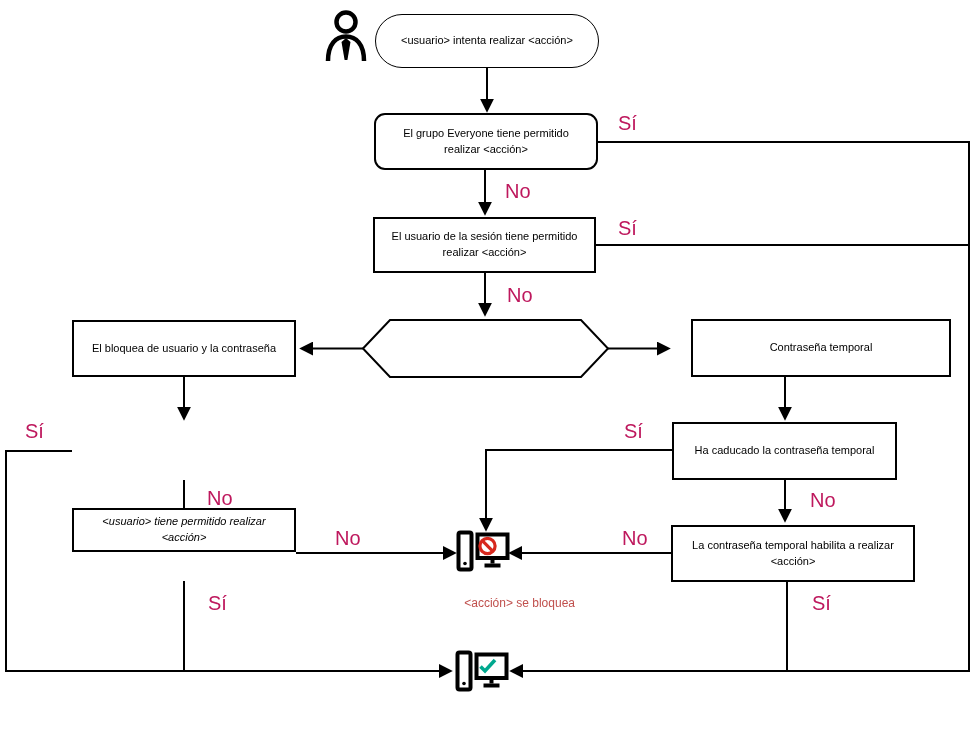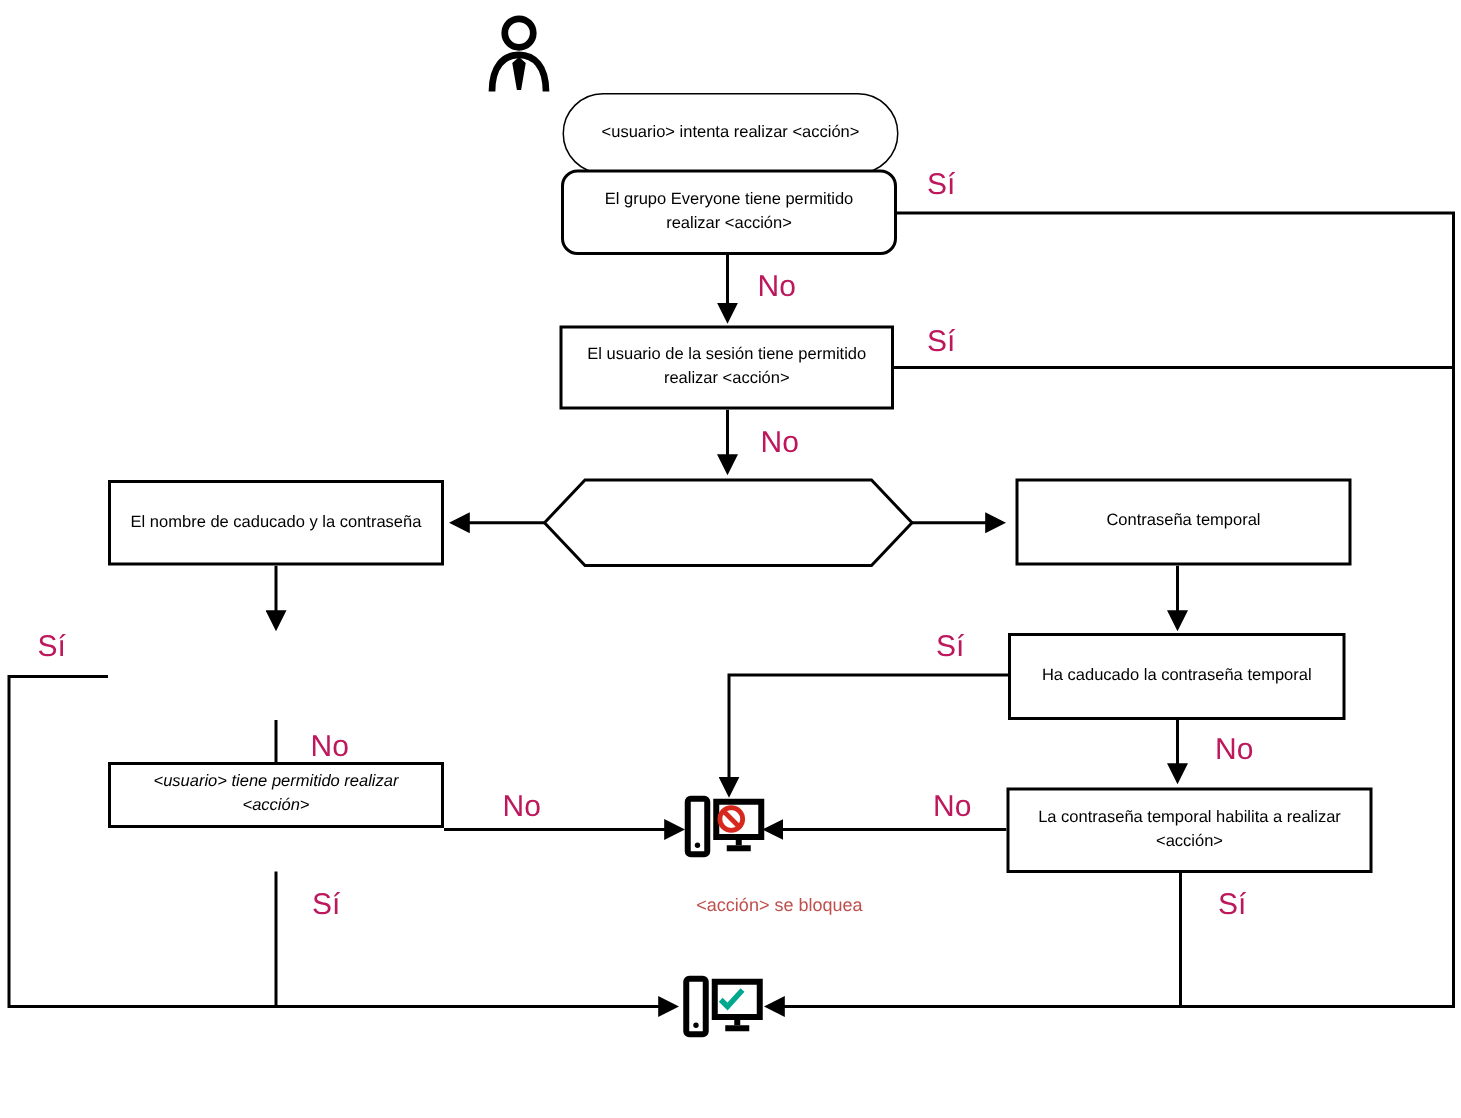--- a/index.html
+++ b/index.html
@@ -13,21 +13,21 @@
   body{font-family:"Liberation Sans", sans-serif;}
   .canvas{position:relative;width:974px;height:745px;background:#fff;overflow:hidden;}
   svg.layer{position:absolute;left:0;top:0;}
   .edge{stroke:var(--line);stroke-width:2;fill:none;}
   .hex{fill:#ffffff;stroke:var(--line);stroke-width:2;}
   .node{
     position:absolute;border:2px solid #000;background:#fff;
     display:flex;align-items:center;justify-content:center;text-align:center;
     font-size:11px;line-height:1.45;color:#000;padding:4px 12px;box-sizing:border-box;
   }
-  .pill{border-radius:28px;border-width:1.5px;margin-top:48px;}
+  .pill{border-radius:28px;border-width:1.5px;}
   .hex-text{
     position:absolute;display:flex;align-items:center;justify-content:center;text-align:center;
     font-size:11px;line-height:1.45;color:#000;
   }
   .edge-label{position:absolute;font-size:20px;color:#be185d;}
   .caption{position:absolute;font-size:12px;text-align:right;}
   .caption-blocked{color:var(--blocked-caption);}
   .caption-allowed{color:var(--allowed-caption);}
   .person-stroke{stroke:#000;stroke-width:4.5;fill:none;}
   .pc-stroke{stroke:#000;stroke-width:4;fill:#fff;}
@@ -35,21 +35,21 @@
   .prohibition{stroke:var(--prohibition-icon);stroke-width:3.2;fill:none;}
   .check{stroke:var(--check-icon);stroke-width:3.6;fill:none;}
 
   
   #n-start{left:375px;top:14px;width:224px;height:54px;}
   #n-everyone{left:374px;top:113px;width:224px;height:57px;border-radius:11px;}
   #n-session{left:373px;top:217px;width:223px;height:56px;}
   #n-unamepass{left:72px;top:320px;width:224px;height:57px;}
   #n-kladmin{left:72px;top:423px;width:224px;height:57px;}
   #n-userallowed{left:72px;top:508px;width:224px;height:44px;font-style:italic;}
-  #n-temppass{left:677px;top:319px;width:224px;height:58px;}
+  #n-temppass{left:691px;top:319px;width:260px;height:58px;}
   #n-expired{left:672px;top:422px;width:225px;height:58px;}
   #n-enables{left:671px;top:525px;width:244px;height:57px;}
   #hex-text{left:375px;top:324px;width:221px;height:48px;}
 
   
   #l-everyone-yes{left:618px;top:112px;}
   #l-everyone-no{left:505px;top:180px;}
   #l-session-yes{left:618px;top:217px;}
   #l-session-no{left:507px;top:284px;}
   #l-kladmin-yes{left:25px;top:420px;}
@@ -114,21 +114,21 @@
   <div id="n-everyone" class="node">
     <span>El grupo Everyone tiene permitido realizar &lt;acción&gt;</span>
   </div>
 
   <div id="n-session" class="node">
     <span>El usuario de la sesión tiene permitido realizar &lt;acción&gt;</span>
   </div>
 
 
   <div id="n-unamepass" class="node">
-    <span>El nombre de caducado y la contraseña</span>
+    <span>El bloquea de usuario y la contraseña</span>
   </div>
 
 
   <div id="n-userallowed" class="node">
     <span>&lt;usuario&gt; tiene permitido realizar &lt;acción&gt;</span>
   </div>
 
   <div id="n-temppass" class="node">
     <span>Contraseña temporal</span>
   </div>

